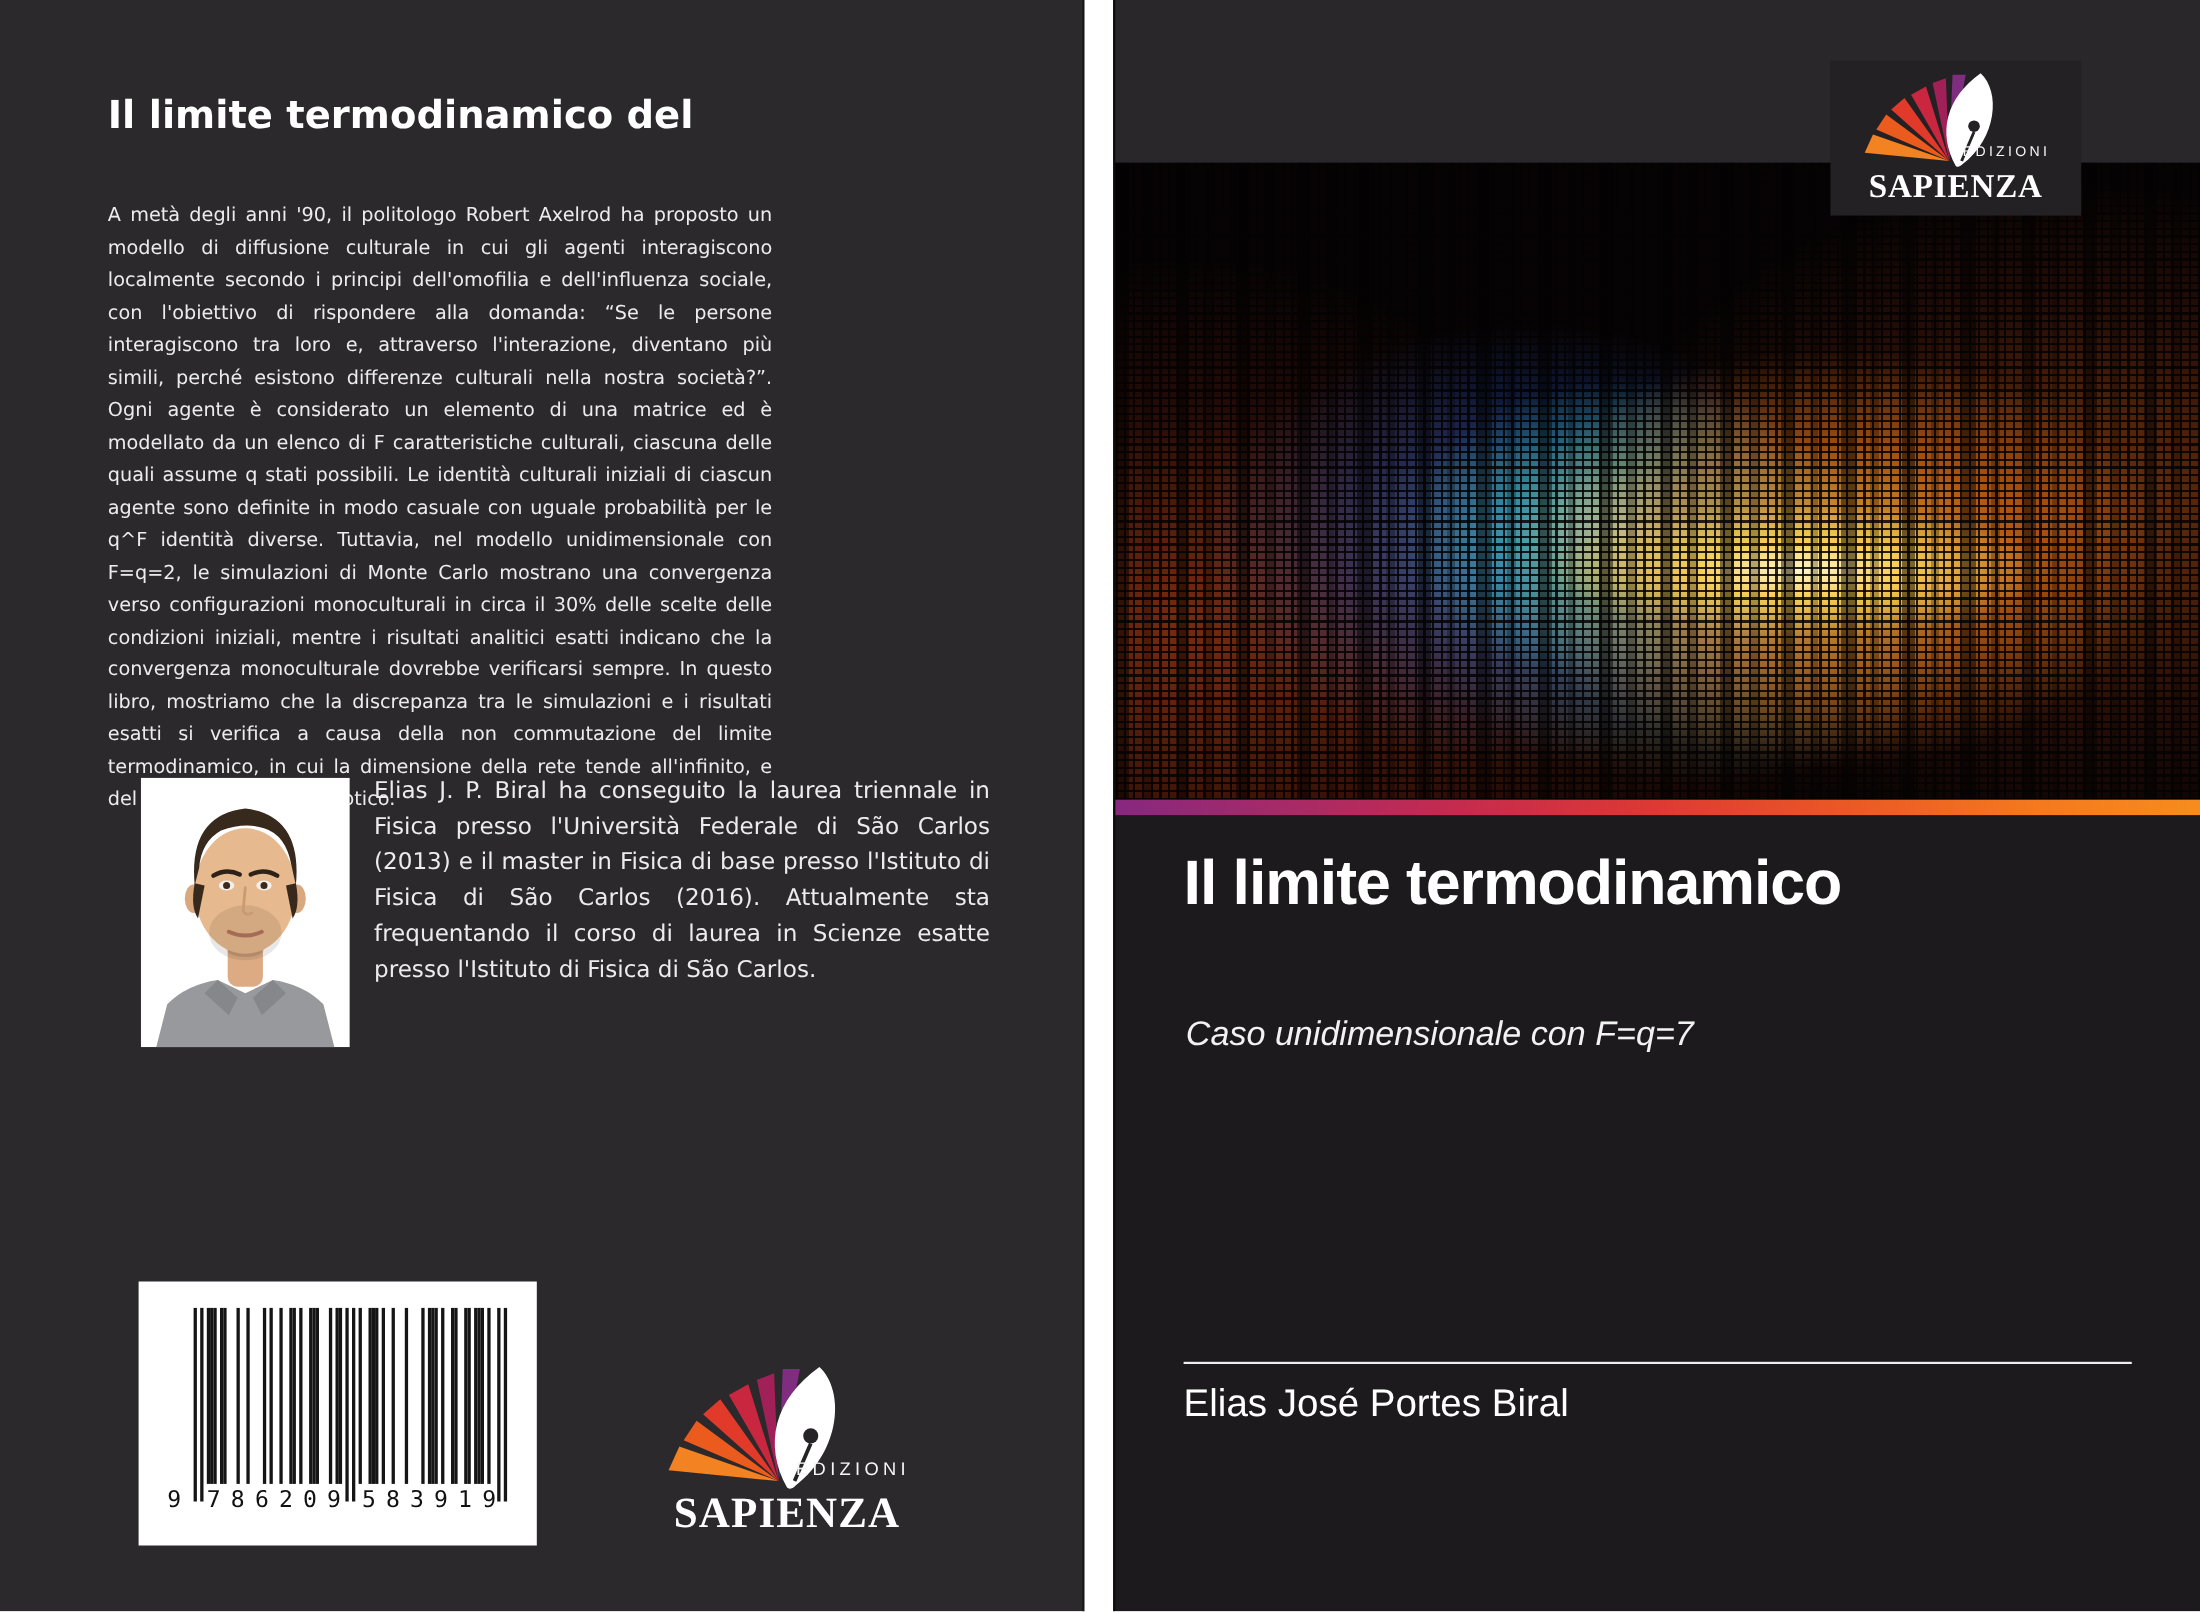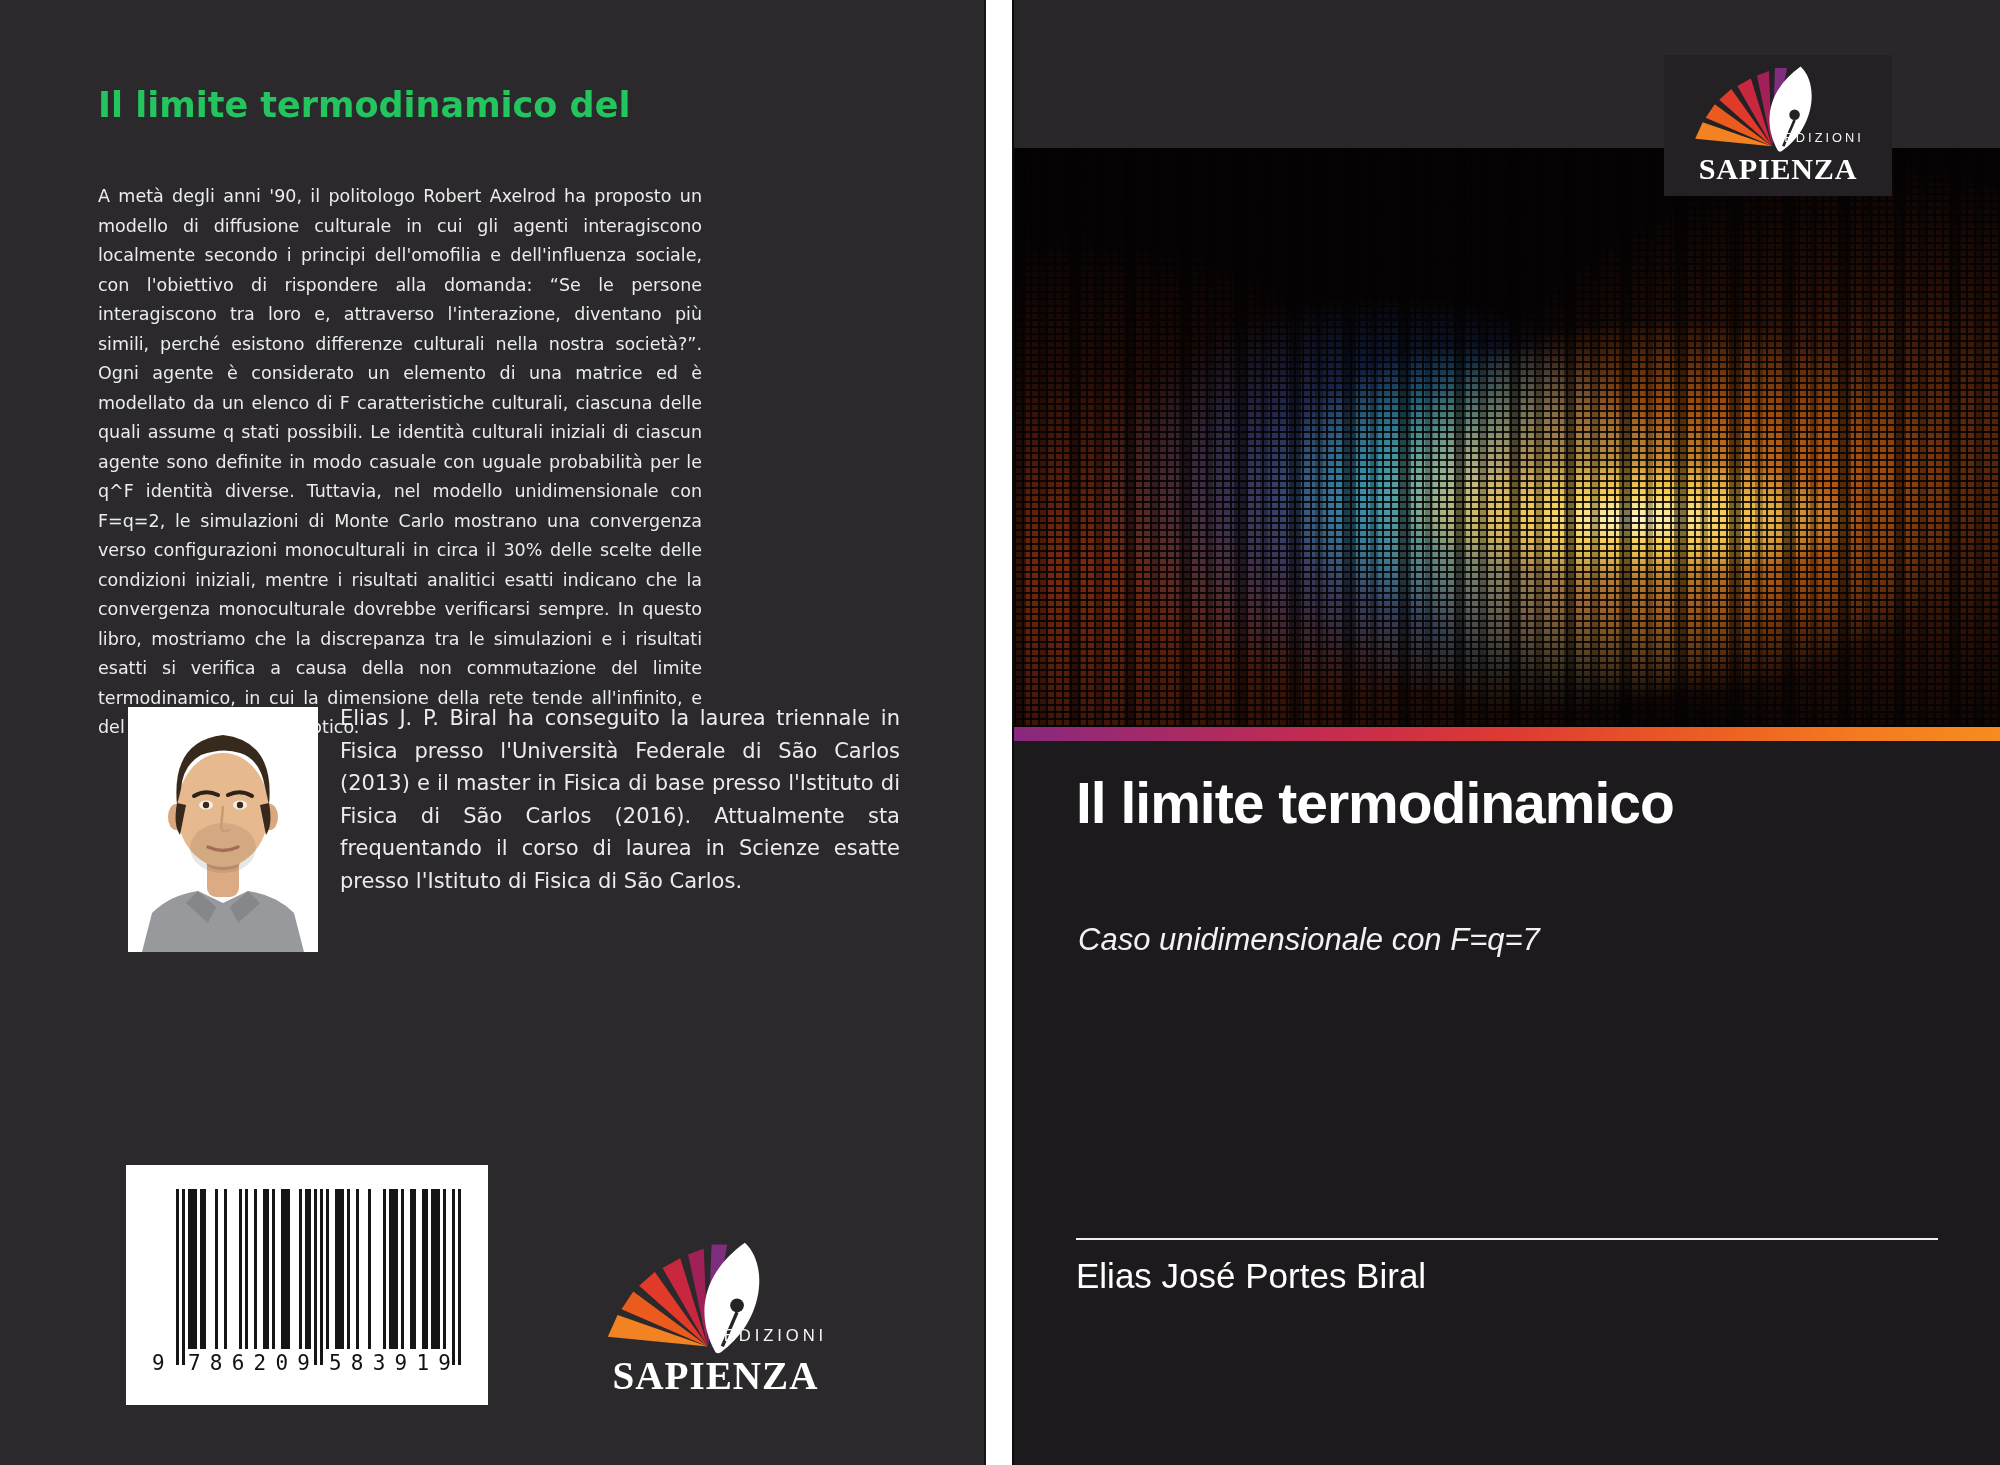--- a/index.html
+++ b/index.html
@@ -2,21 +2,21 @@
 <html><head>
 <meta charset="utf-8">
 <style>
   html,body{margin:0;padding:0;background:#ffffff;}
   .page{position:relative;width:2000px;height:1465px;overflow:hidden;background:#ffffff;
         font-family:"DejaVu Sans",sans-serif;}
 
   
   .back{position:absolute;left:0;top:0;width:986px;height:1465px;background:#2b292c;
         border-right:2px solid #161616;box-sizing:border-box;}
-  .back-title{position:absolute;left:98px;top:84px;width:600px;color:#22c55e;
+  .back-title{position:absolute;left:98px;top:84px;width:600px;color:#ffffff;
         font-size:35px;font-weight:bold;line-height:1.2;letter-spacing:0px;}
   .back-desc{position:absolute;left:98px;top:182px;width:604px;color:#ececec;
         font-size:17.5px;line-height:29.5px;text-align:justify;}
   .author-photo{position:absolute;left:128px;top:707px;width:190px;height:245px;}
   .author-bio{position:absolute;left:340px;top:702px;width:560px;color:#ececec;
         font-size:21px;line-height:32.5px;text-align:justify;}
 
   
   .barcode-box{position:absolute;left:126px;top:1165px;width:362px;height:240px;background:#ffffff;}
   .barcode-area{position:absolute;left:50px;top:24px;width:285px;height:200px;}

